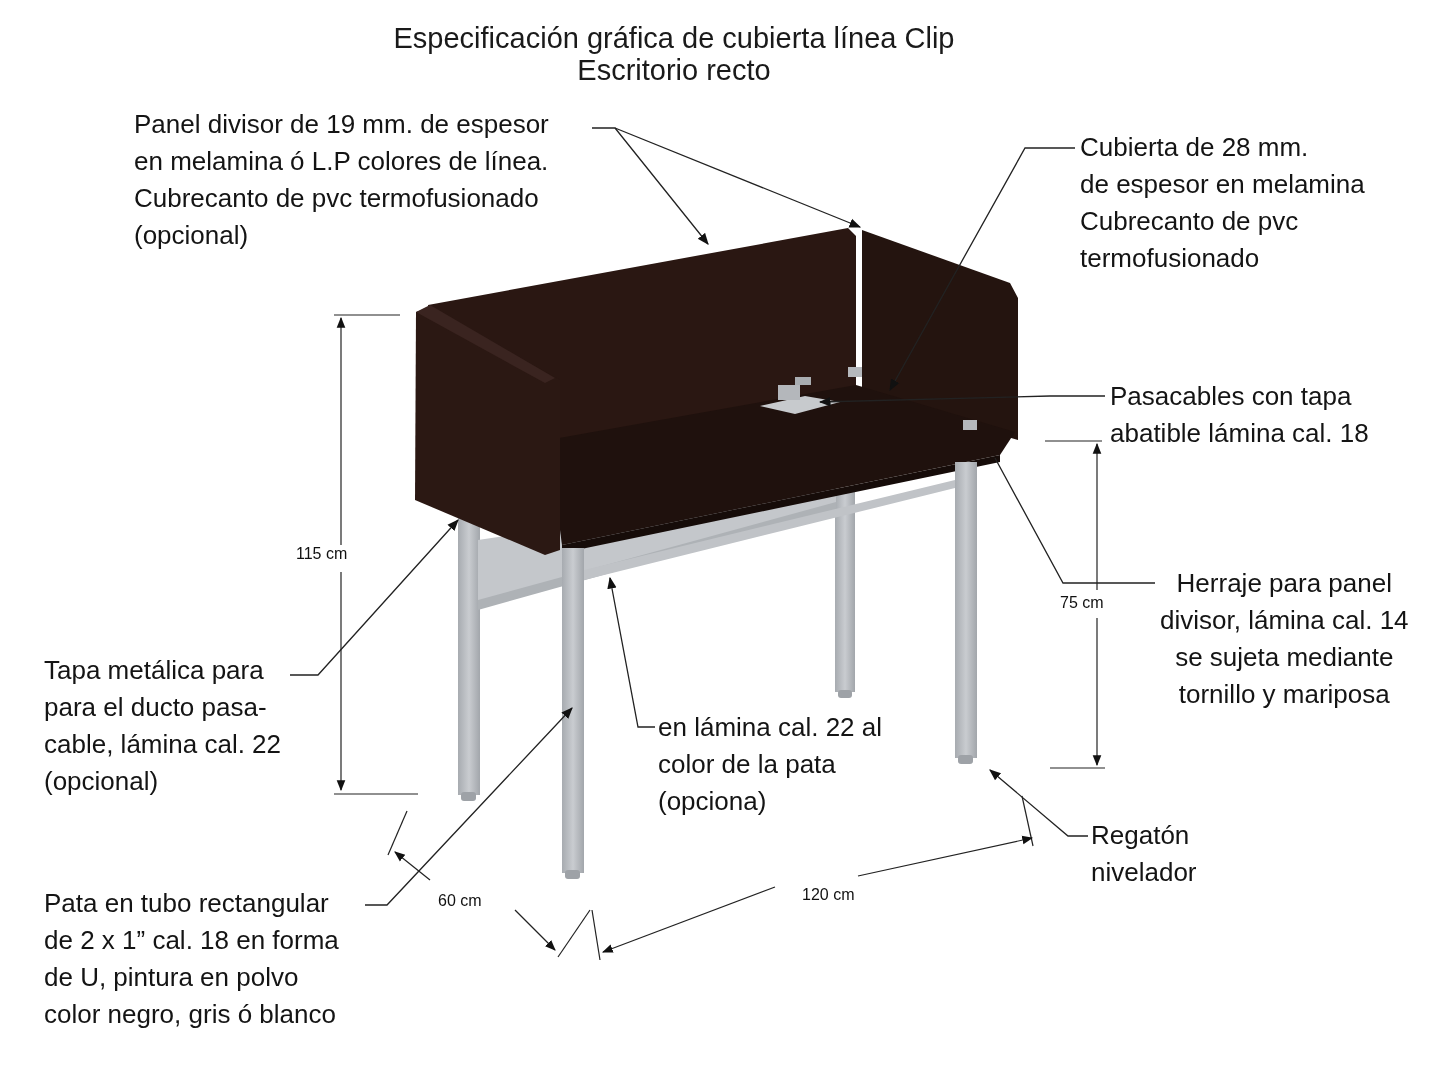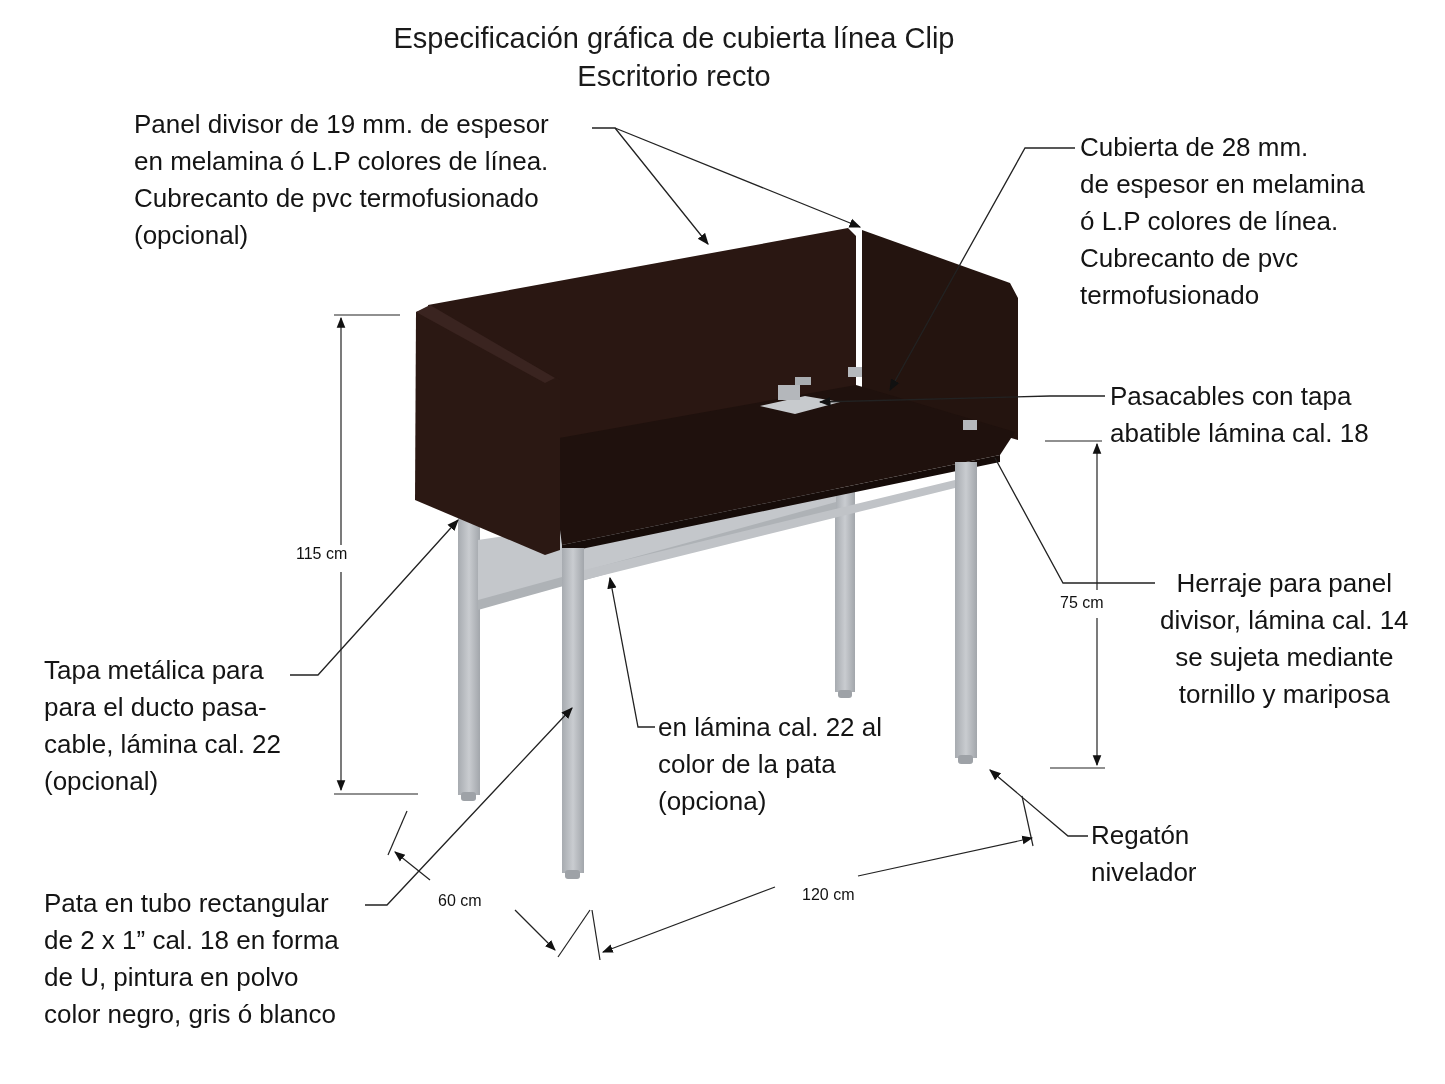--- a/index.html
+++ b/index.html
@@ -1,20 +1,20 @@
 <!DOCTYPE html>
 <html><head>
 <meta charset="utf-8">
 <style>
   html, body { margin: 0; padding: 0; background: #ffffff; }
   body { width: 1445px; height: 1084px; position: relative; overflow: hidden;
          font-family: "Liberation Sans", "DejaVu Sans", sans-serif; color: #1a1a1a; }
   .title { position: absolute; left: 0; width: 1348px; text-align: center; font-size: 29px; line-height: 36px; }
   .t1 { top: 20px; }
-  .t2 { top: 58px; text-align: center; }
+  .t2 { top: 52px; text-align: center; }
   .label { position: absolute; font-size: 26px; line-height: 37px; white-space: nowrap; color: #141414; }
   .label div { margin: 0; }
   .dim { position: absolute; font-size: 16px; color: #111; background: transparent; }
   svg.art { position: absolute; left: 0; top: 0; }
 </style>
 </head>
 <body>
 
 <div class="title t1">Especificación gráfica de cubierta línea Clip</div>
 <div class="title t2">Escritorio recto</div>
@@ -133,21 +133,20 @@
 <div class="label" style="left:134px; top:106px;">
   <div>Panel divisor de 19 mm. de espesor</div>
   <div>en melamina ó L.P colores de línea.</div>
   <div>Cubrecanto de pvc termofusionado</div>
   <div>(opcional)</div>
 </div>
 
 <div class="label" style="left:1080px; top:129px;">
   <div>Cubierta de 28 mm.</div>
   <div>de espesor en melamina</div>
-  <div>ó L.P colores de línea.</div>
   <div>Cubrecanto de pvc</div>
   <div>termofusionado</div>
 </div>
 
 <div class="label" style="left:1110px; top:378px;">
   <div>Pasacables con tapa</div>
   <div>abatible lámina cal. 18</div>
 </div>
 
 <div class="label" style="left:1160px; top:565px;text-align:center;">

